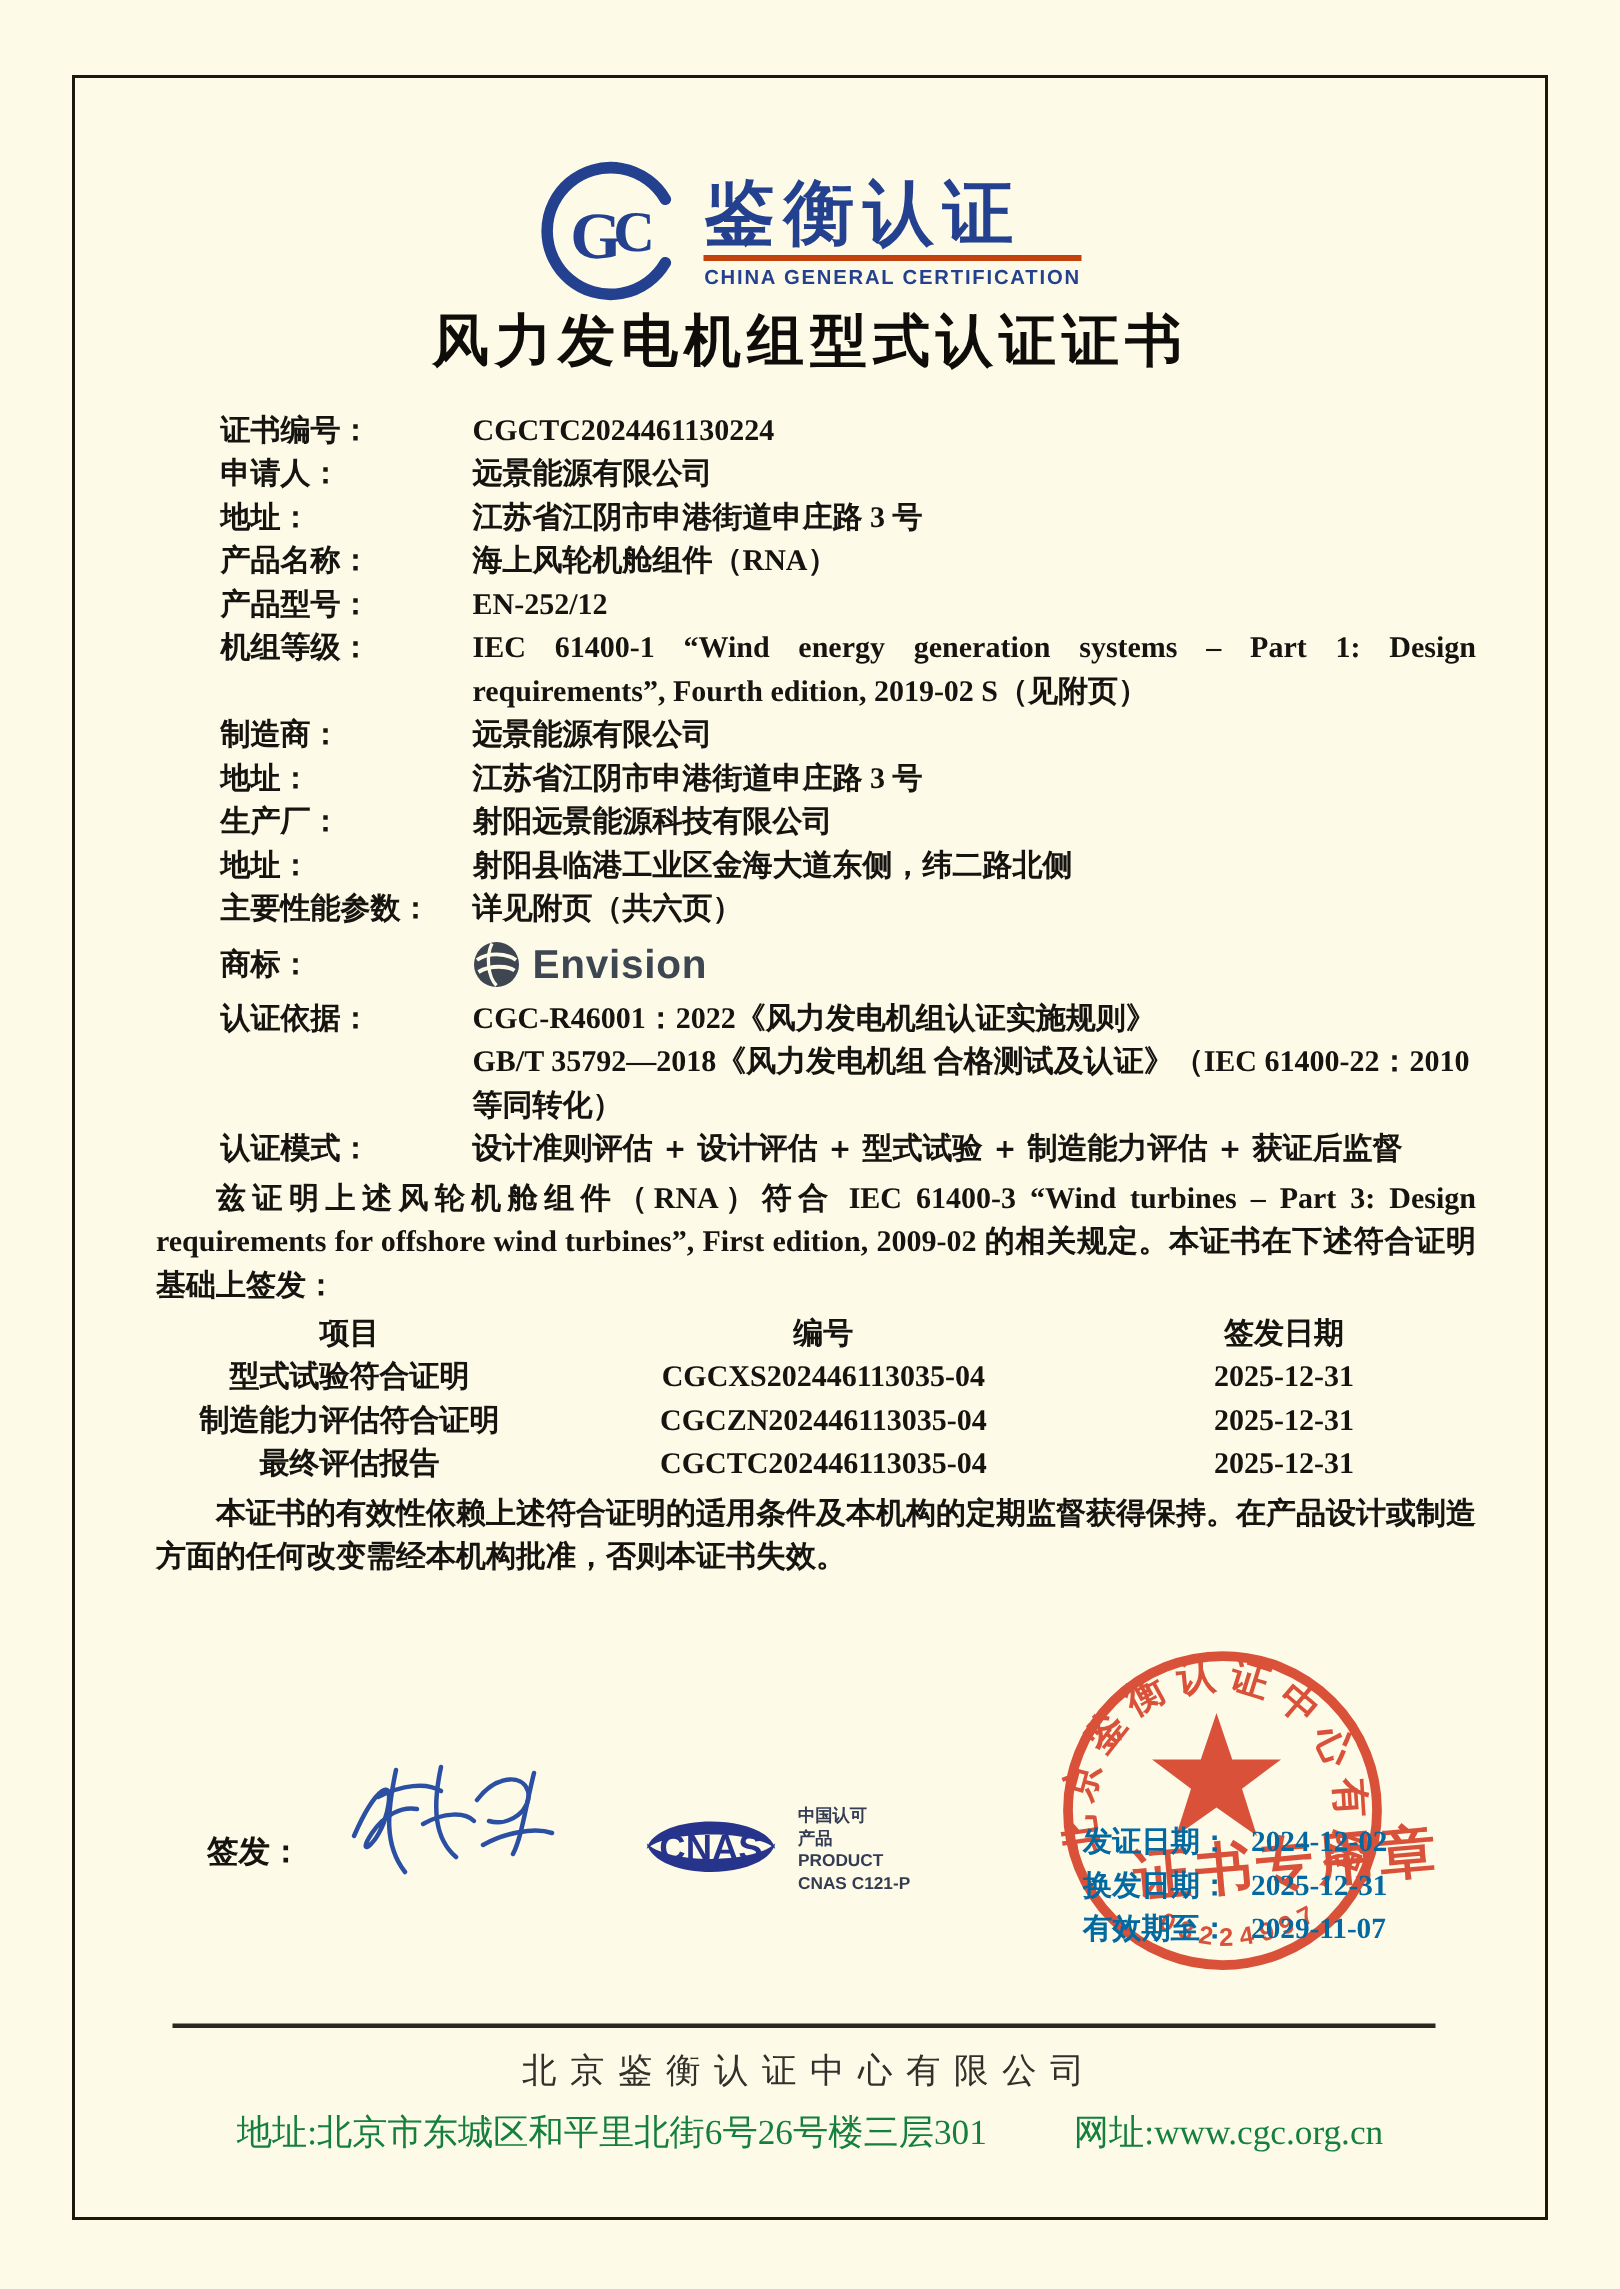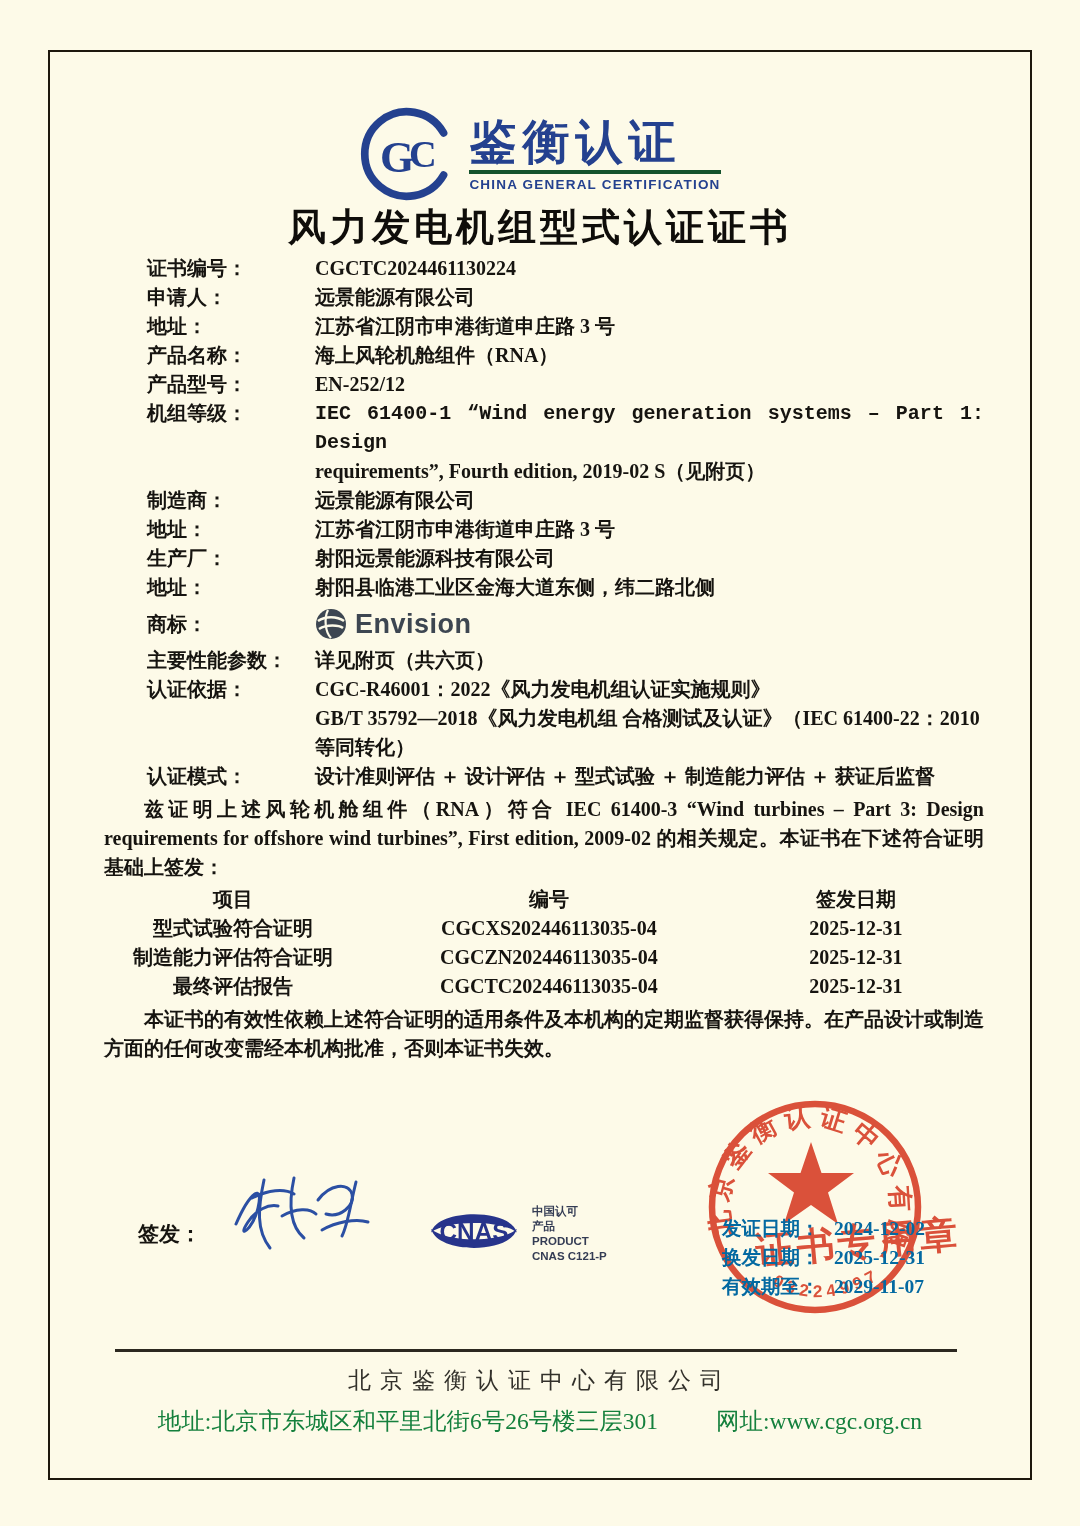--- a/index.html
+++ b/index.html
@@ -11,33 +11,33 @@
   }
   .frame {
     position:absolute; left:48px; top:50px; width:984px; height:1430px;
     border:2px solid #1d170d;
   }
   
   .logo-row { margin-top:54px; display:flex; justify-content:center; align-items:center; gap:14px; }
   .logo-mark { width:96px; height:96px; flex:0 0 auto; }
   .logo-textcol { display:flex; flex-direction:column; }
   .logo-cn { font-size:47px; font-weight:bold; color:#24418f; letter-spacing:6px;
-             line-height:1.1; border-bottom:4px solid #14532d; padding-bottom:2px;
+             line-height:1.1; border-bottom:4px solid #c2410c; padding-bottom:2px;
              font-family:"Liberation Sans","DejaVu Sans",sans-serif; }
   .logo-en { font-size:13.5px; font-weight:bold; color:#24418f; letter-spacing:1.2px; margin-top:3px;
              font-family:"Liberation Sans","DejaVu Sans",sans-serif; }
   .cert-title { margin-top:0; text-align:center; font-size:38px; font-weight:bold;
                 letter-spacing:4px; color:#0f0d0a; }
   
-  .fields { margin-top:1px; padding-left:97px; padding-right:46px; }
+  .fields { margin-top:20px; padding-left:97px; padding-right:46px; }
   .frow { display:flex; align-items:flex-start; }
   .flabel { width:168px; flex:0 0 auto; font-size:20px; font-weight:bold; line-height:29px; }
   .fval { flex:1; font-size:20px; font-weight:bold; line-height:29px; }
   .fval .ln { display:block; }
-  .jline { text-align:justify; text-align-last:justify;font-family:Liberation Mono, monospace; }
+  .jline { text-align:justify; text-align-last:justify; }
   .tm-row { display:flex; align-items:center; height:44px; }
   .envision { display:flex; align-items:center; gap:8px; }
   .envision-name { font-size:27px; font-weight:bold; color:#3d4651; letter-spacing:0.5px;
                    font-family:"Liberation Sans","DejaVu Sans",sans-serif; }
   
   .para { margin:4px 46px 0 54px; font-size:20px; font-weight:bold; line-height:29px;
           text-align:justify; text-indent:2em; }
   
   .ctable { width:890px; margin:3px auto 0 auto; border-collapse:collapse; }
   .ctable th, .ctable td { font-size:20px; font-weight:bold; line-height:29px; text-align:center; padding:0; }
@@ -132,41 +132,41 @@
       <div class="frow">
         <div class="flabel">生产厂：</div>
         <div class="fval">
             <span class="ln">射阳远景能源科技有限公司</span>
           </div>
       </div>
       <div class="frow">
         <div class="flabel">地址：</div>
         <div class="fval">
             <span class="ln">射阳县临港工业区金海大道东侧，纬二路北侧</span>
+          </div>
+      </div>
+
+      <div class="frow">
+        <div class="flabel" style="width:168px">主要性能参数：</div>
+        <div class="fval">
+            <span class="ln">详见附页（共六页）</span>
           </div>
       </div>
 
       <div class="frow tm-row">
         <div class="flabel">商标：</div>
         <div class="fval envision">
           <svg width="32" height="32" viewBox="0 0 32 32">
             <circle cx="16" cy="16" r="15" fill="#3d4651"></circle>
             <path d="M3,13 C10,8 22,8 29,13" stroke="#fdfae8" stroke-width="2.6" fill="none"></path>
             <path d="M4,21 C12,16 24,17 28,20" stroke="#fdfae8" stroke-width="2.6" fill="none"></path>
             <path d="M13,2 C9,10 10,24 16,30" stroke="#fdfae8" stroke-width="2.2" fill="none"></path>
           </svg>
           <span class="envision-name">Envision</span>
         </div>
-      </div>
-
-      <div class="frow">
-        <div class="flabel" style="width:168px">主要性能参数：</div>
-        <div class="fval">
-            <span class="ln">详见附页（共六页）</span>
-          </div>
       </div>
       <div class="frow">
         <div class="flabel">认证依据：</div>
         <div class="fval">
           <span class="ln">CGC-R46001：2022《风力发电机组认证实施规则》</span>
           <span class="ln">GB/T 35792—2018《风力发电机组 合格测试及认证》（IEC 61400-22：2010</span>
           <span class="ln">等同转化）</span>
         </div>
       </div>
       <div class="frow">

